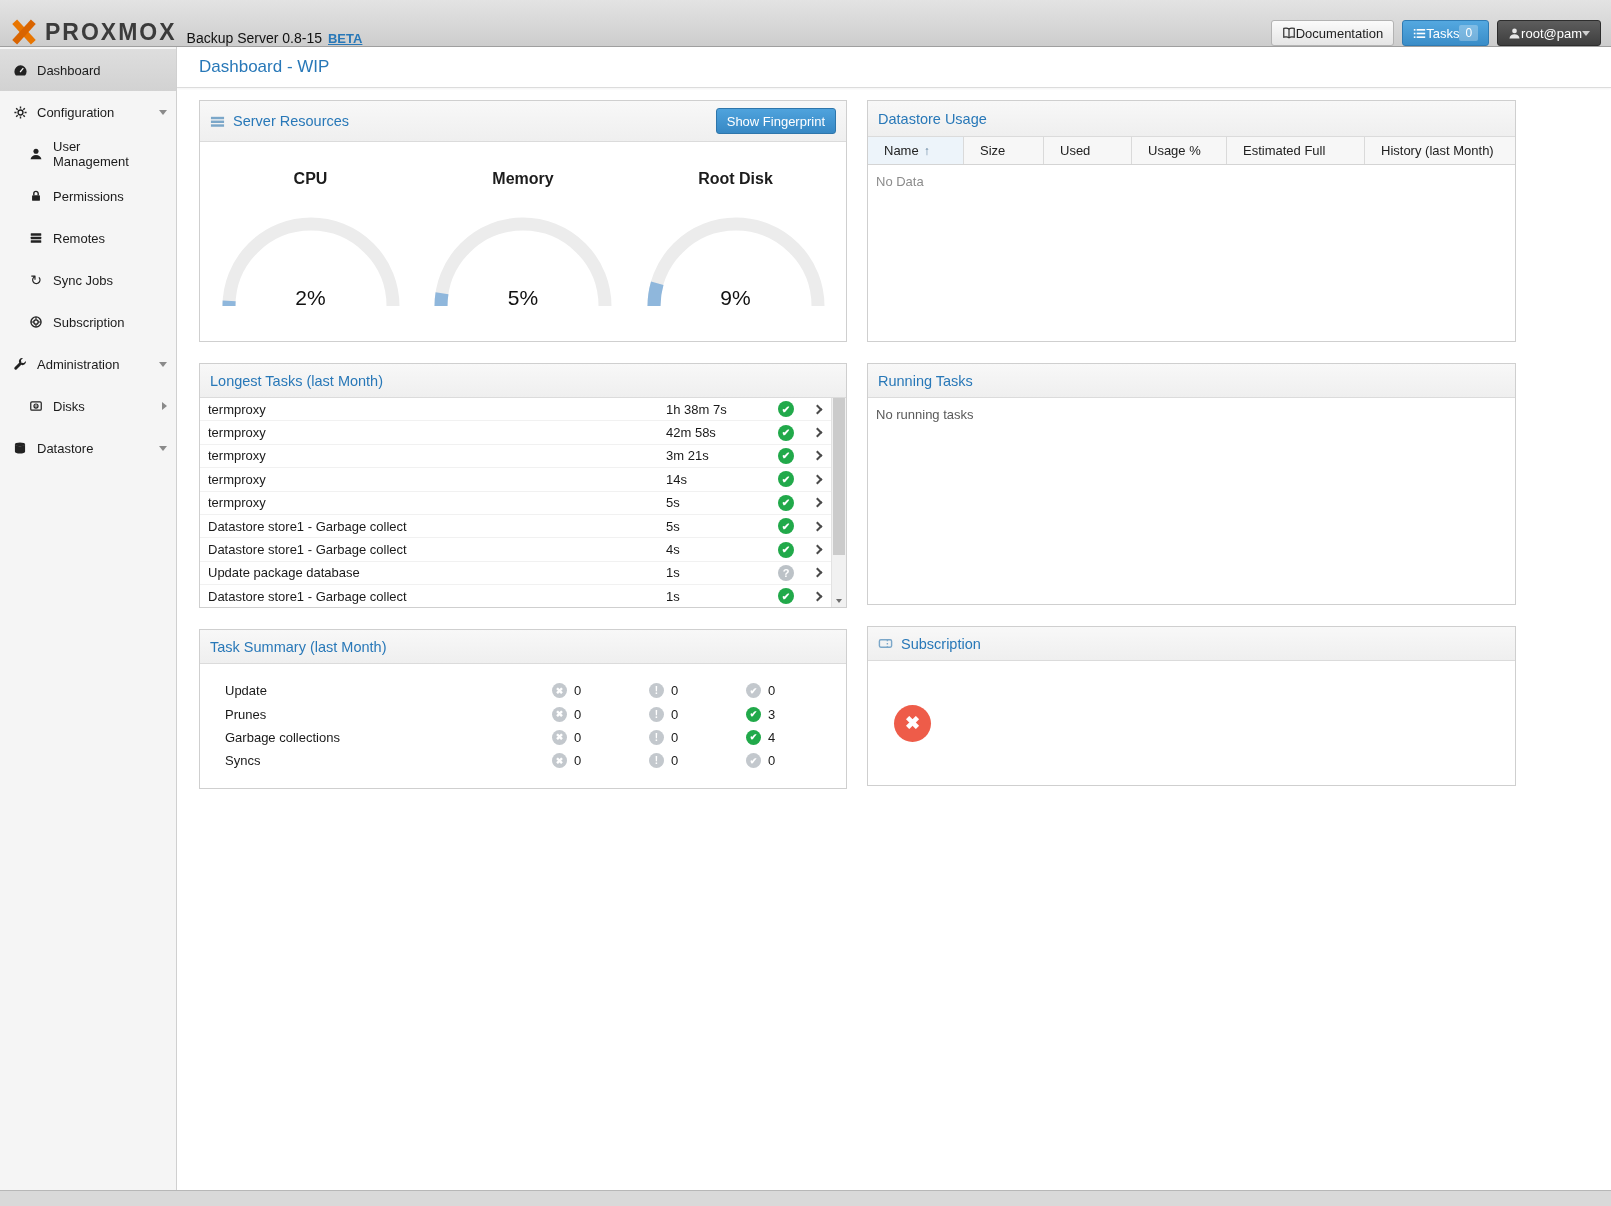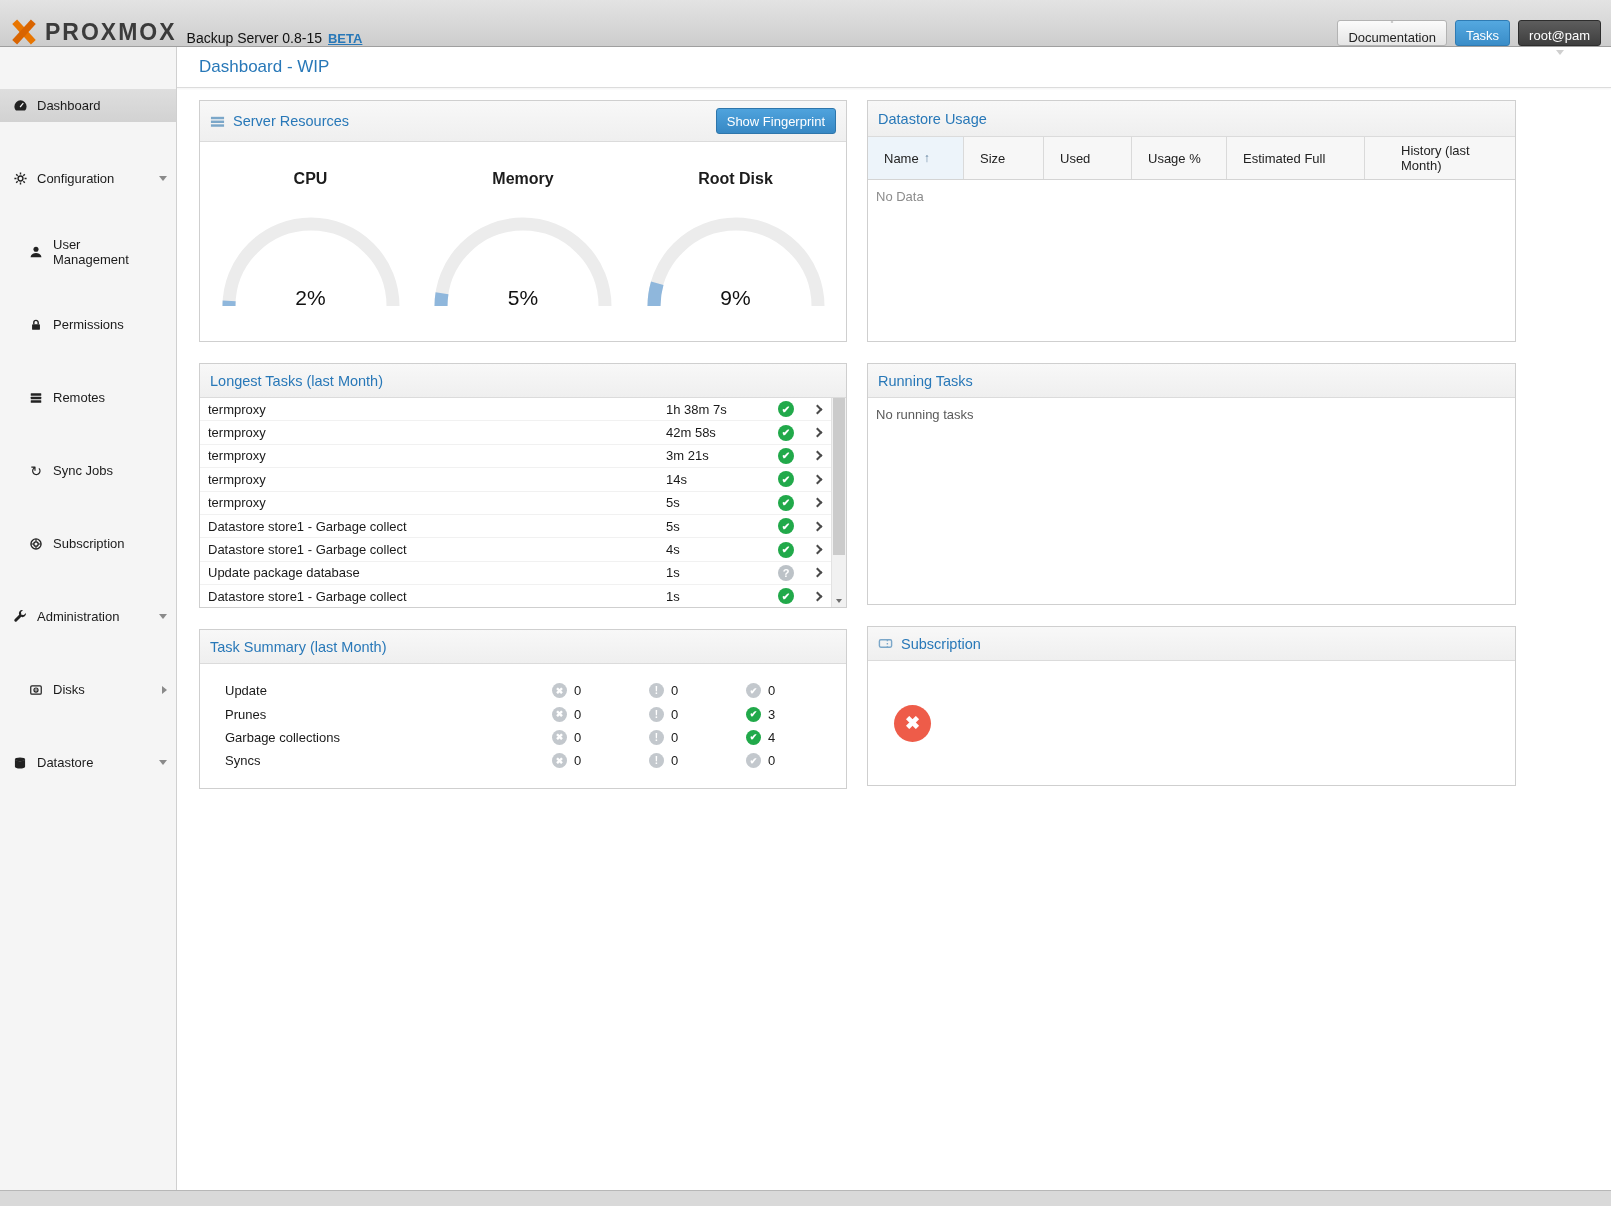--- a/index.html
+++ b/index.html
@@ -14,35 +14,35 @@
     position:absolute; top:0; left:0; width:100%; height:47px;
     background:linear-gradient(#e3e3e3,#cdcdcd); border-bottom:1px solid #9f9f9f;
     display:flex; align-items:flex-end; padding:0 10px; z-index:5;
   }
   .logo { display:flex; align-items:center; gap:7px; }
   .logo-text { font-size:23px; font-weight:bold; color:#3b3b3b; letter-spacing:2px; }
   .product-name { margin-left:10px; font-size:14px; color:#111; }
   .beta-link { margin-left:6px; font-size:13px; color:var(--accent,#2878b8); text-decoration:underline; font-weight:bold; cursor:pointer; }
   .header-right { margin-left:auto; display:flex; align-items:center; gap:8px; }
   .btn {
-    height:26px; display:inline-flex; align-items:center; gap:7px; padding:0 10px;
-    border-radius:3px; font-size:13px; cursor:pointer; white-space:nowrap;flex-direction:column;
+    height:26px; display:inline-flex; align-items:center; padding:0 10px;
+    border-radius:3px; font-size:13px; cursor:pointer; white-space:nowrap;
   }
   .btn-doc { background:linear-gradient(#fbfbfb,#e5e5e5); border:1px solid #b3b3b3; color:#222; }
   .btn-tasks { background:linear-gradient(#54a8e0,#3a8dc8); border:1px solid #2f7bb3; color:#fff; }
   .btn-tasks .badge { background:rgba(255,255,255,.28); border-radius:2px; padding:1px 6px; font-size:12px; color:#fff; }
   .btn-user { background:linear-gradient(#5d5d5d,#3e3e3e); border:1px solid #2d2d2d; color:#fff; }
   .caret-down-w { width:0; height:0; border-left:4px solid transparent; border-right:4px solid transparent; border-top:5px solid #cfcfcf; }
 
   
   .sidebar {
     position:absolute; top:47px; left:0; width:177px; bottom:16px;
     background:#f5f5f5; border-right:1px solid #d0d0d0; padding-top:2px;
   }
-  .side-item { height:33px; display:flex; align-items:center; gap:9px; padding:0 22px 0 12px; position:relative; cursor:pointer; color:#1b1b1b;margin-top:40px; }
+  .side-item { height:42px; display:flex; align-items:center; gap:9px; padding:0 22px 0 12px; position:relative; cursor:pointer; color:#1b1b1b; }
   .side-item.sub { padding-left:28px; }
   .side-item.selected { background:linear-gradient(#dedede,#d2d2d2); }
   .side-item .icn { width:16px; height:16px; display:flex; align-items:center; justify-content:center; flex:0 0 16px; font-size:14px; line-height:1; color:#222; }
   .side-caret-down { position:absolute; right:9px; width:0; height:0; border-left:4.5px solid transparent; border-right:4.5px solid transparent; border-top:5px solid #8a8a8a; }
   .side-caret-right { position:absolute; right:9px; width:0; height:0; border-top:4.5px solid transparent; border-bottom:4.5px solid transparent; border-left:5px solid #8a8a8a; }
 
   
   .main { position:absolute; top:47px; left:177px; right:0; bottom:16px; background:#fff; overflow:hidden; }
   .titlebar { height:41px; display:flex; align-items:center; padding-left:22px; color:var(--accent,#2878b8); font-size:17px; border-bottom:1px solid #dcdcdc; box-shadow:0 1px 2px rgba(0,0,0,.05); }
   .content { display:flex; gap:20px; padding:12px 0 0 22px; }
@@ -68,21 +68,21 @@
   .gauge-pct { position:absolute; left:0; right:0; bottom:0; text-align:center; font-size:21px; color:#111; }
 
   
   .du-headrow { display:flex; background:#f7f7f7; border-bottom:1px solid #d4d4d4; }
   .du-cell { padding:6px 16px; border-right:1px solid #dadada; font-size:13px; color:#222; display:flex; align-items:center; gap:5px; cursor:pointer; }
   .du-cell.c0 { width:96px; background:#edf4fa; }
   .du-cell.c1 { width:80px; }
   .du-cell.c2 { width:88px; }
   .du-cell.c3 { width:95px; }
   .du-cell.c4 { width:138px; }
-  .du-cell.c5 { flex:1; border-right:none;margin-left:20px; }
+  .du-cell.c5 { flex:1; border-right:none; }
   .sort-arrow { color:#5f7f9c; font-size:12px; }
   .empty-text { padding:9px 8px; color:#8c8c8c; }
 
   
   .lt-body { position:relative; flex:1; overflow:hidden; }
   .lt-rows { position:absolute; top:0; left:0; right:15px; bottom:0; }
   .lt-row { display:flex; align-items:center; height:23.4px; border-bottom:1px solid #f1f1f1; cursor:pointer; }
   .lt-name { flex:1; padding-left:8px; color:#1a1a1a; }
   .lt-dur { width:103px; }
   .lt-status { width:34px; display:flex; justify-content:center; }

